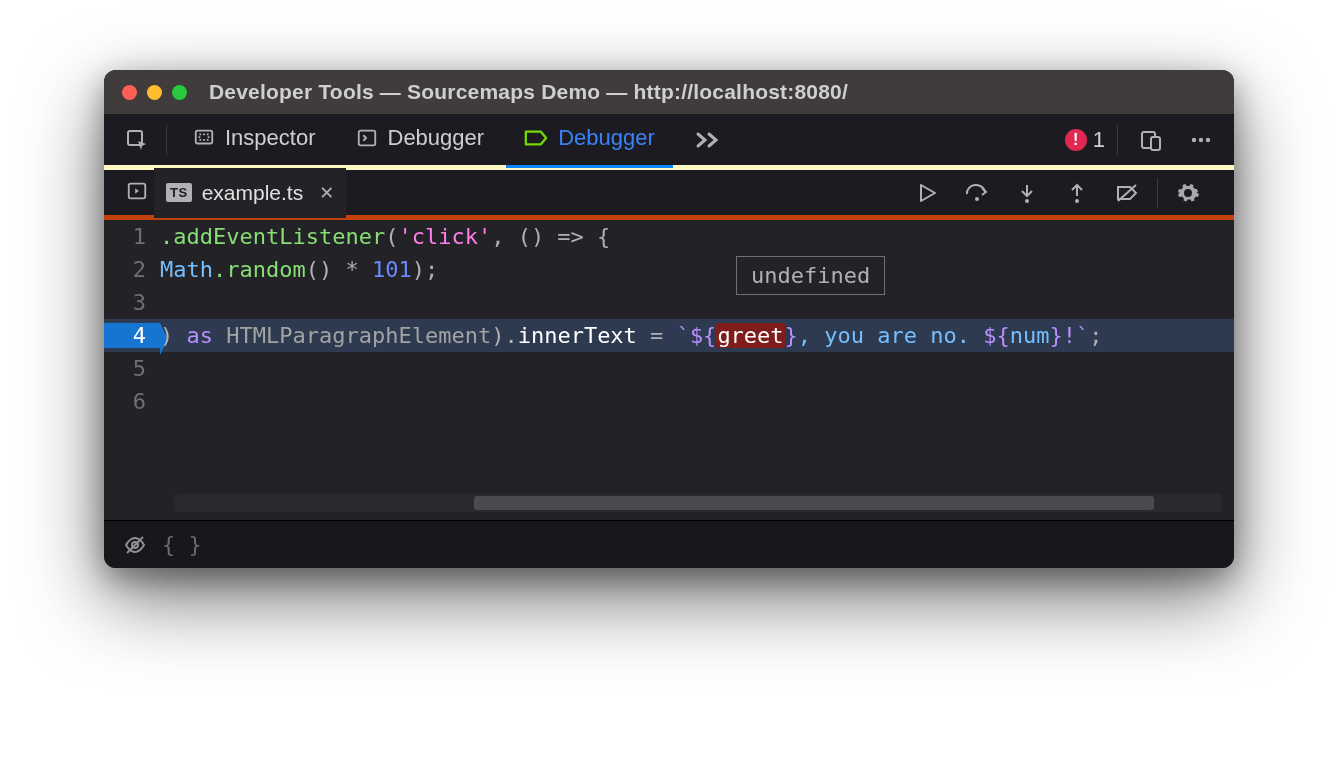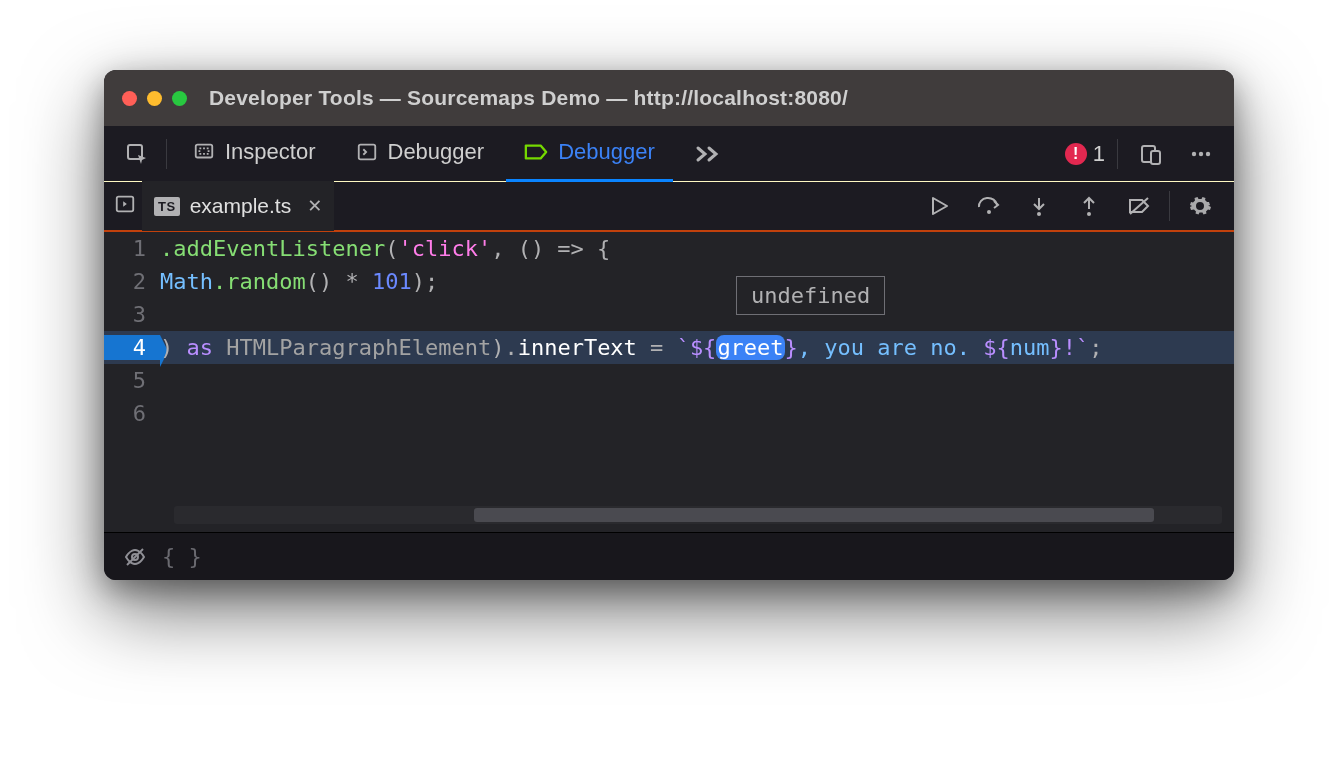--- a/index.html
+++ b/index.html
@@ -17,21 +17,21 @@
     width: 1130px;
     background: #1c1b22;
     border-radius: 12px;
     overflow: hidden;
     box-shadow: 0 30px 80px rgba(0,0,0,0.55), 0 10px 30px rgba(0,0,0,0.35);
   }
 
   
   .titlebar {
     background: #403c3c;
-    height: 56px;
+    height: 44px;
     display: flex;
     align-items: center;
     padding: 4px 18px;
     gap: 14px;
   }
   .traffic { display: flex; gap: 10px; align-items: center; }
   .dot { width: 15px; height: 15px; border-radius: 50%; }
   .dot.red { background: #ff5f57; }
   .dot.yellow { background: #febc2e; }
   .dot.green { background: #28c840; }
@@ -43,21 +43,21 @@
     letter-spacing: 0.2px;
   }
 
   
   .toolbar {
     background: #1c1b22;
     height: 56px;
     display: flex;
     align-items: center;
     padding: 0 12px;
-    border-bottom: 1px solid #fef9c3;
+    border-bottom: 5px solid #fef9c3;
     gap: 4px;
   }
   .toolbar .icon-btn {
     width: 42px; height: 40px;
     display: flex; align-items: center; justify-content: center;
     color: #b1b1b3;
     cursor: pointer;
   }
   .toolbar .sep { width: 1px; height: 30px; background: #3a3a40; margin: 0 4px; }
   .tab {
@@ -79,22 +79,22 @@
     width:22px; height:22px; border-radius:50%; background:#e22850;
     display:flex; align-items:center; justify-content:center; color:#fff; font-weight:700; font-size:16px;
   }
 
   
   .subbar {
     background: #1c1b22;
     height: 50px;
     display: flex;
     align-items: center;
-    padding: 0 10px;
-    border-bottom: 2px solid #c2410c;
+    padding: 0 22px;
+    border-bottom: 5px solid #c2410c;
   }
   .filetab {
     display:flex; align-items:center; gap:10px;
     padding: 0 12px; height: 50px; background:#232327;
     color:#e0e0e0; font-size:21px;
     margin-left: 6px;
   }
   .ts-badge {
     background:#b1b1b3; color:#1c1b22;
     font-size:13px; font-weight:700;
@@ -132,24 +132,24 @@
   .tok-plain { color:#b1b1b3; }
   .tok-fn { color:#86de74; }
   .tok-obj { color:#75bfff; }
   .tok-type { color:#a3a3a3; }
   .tok-prop { color:#ffffff; }
   .tok-str { color:#ff7de9; }
   .tok-kw { color:#b98eff; }
   .tok-op { color:#b98eff; }
   .tok-num { color:#6b89ff; }
   .tok-var { color:#75bfff; }
-  .hl { background:#3b82f6; color:#fff; border-radius:8px; padding:0 1px; }
+  .hl { background:#7f1d1d; color:#fff; border-radius:2px; padding:0 1px; }
 
   .tooltip {
-    position:absolute; top:44px; left:632px;
+    position:absolute; top:36px; left:632px;
     border:1px solid #6f6f75; background:#232327; color:#b1b1b3;
     padding:6px 14px; font-family:inherit; font-size:22px;
     z-index:5;
   }
 
   .hscroll {
     position:absolute; bottom:8px; left:70px; right:12px; height:18px;
     background:#2a2a2e; border-radius:3px;
   }
   .hscroll-thumb {

